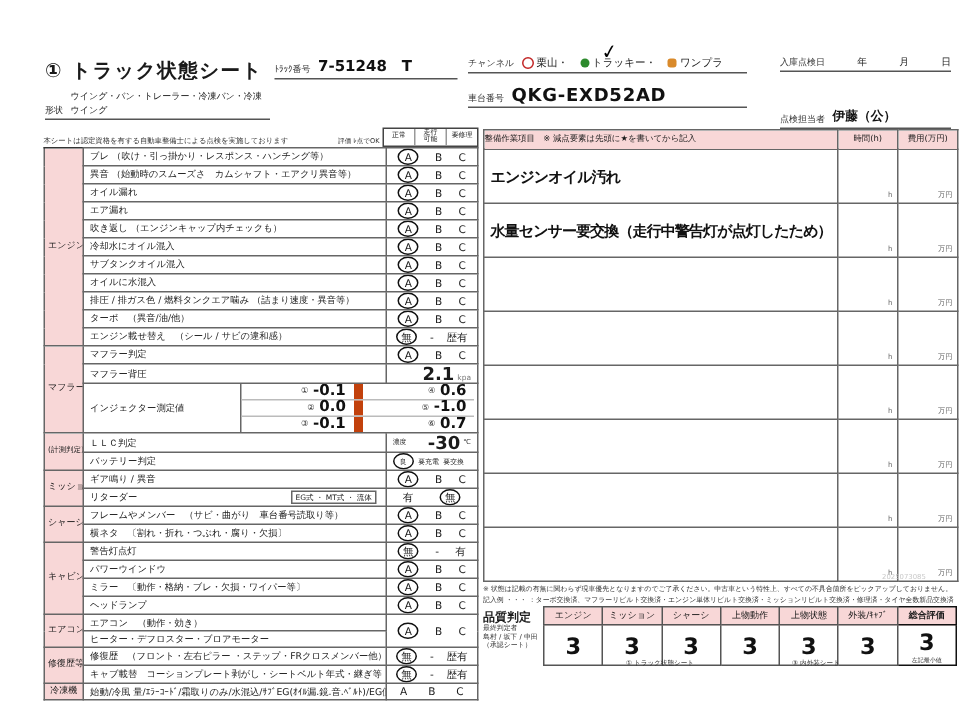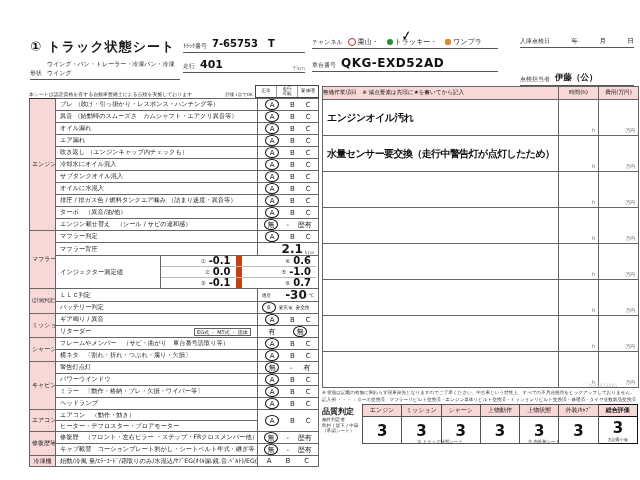--- a/index.html
+++ b/index.html
@@ -78,21 +78,21 @@
 </style>
 </head>
 <body>
 
 <div class="page">
 
   <div class="abs title" style="left:30px;top:38px;">① トラック状態シート</div>
 
   <div class="abs fld" style="left:183px;top:37px;width:122px;">
     <span class="fldlab">ﾄﾗｯｸ番号</span>
-    <span class="hand" style="font-size:10px;">7-65753　T</span>
+    <span class="hand" style="font-size:10px;">7-51248　T</span>
   </div>
 
   <div class="abs fld" style="left:312px;top:37px;width:186px;">
     <span class="fldlab">チャンネル</span>
     <span class="chan" id="chan-opts">
         <span class="chanopt">
           <span class="ico red"></span>
           <span>栗山・</span>
         </span>
         <span class="chanopt">
@@ -112,25 +112,20 @@
     <span style="font-size:6.5px;">年</span>
     <span style="font-size:6.5px;">月</span>
     <span style="font-size:6.5px;">日</span>
   </div>
 
   <div class="abs fld" style="left:30px;top:60px;width:150px;">
     <span class="fldlab">形状</span>
     <span style="font-size:6px;">ウイング・バン・トレーラー・冷凍バン・冷凍ウイング</span>
   </div>
 
-  <div class="abs fld" style="left:183px;top:58px;width:122px;">
-    <span class="fldlab">走行</span>
-    <span class="hand" style="font-size:11px;">401</span>
-    <span class="unit" style="margin-left:auto;">千km</span>
-  </div>
 
   <div class="abs fld" style="left:312px;top:56px;width:186px;">
     <span class="fldlab">車台番号</span>
     <span class="hand" style="font-size:12px;letter-spacing:0.5px;">QKG-EXD52AD</span>
   </div>
 
   <div class="abs fld" style="left:520px;top:72px;width:114px;">
     <span class="fldlab">点検担当者</span>
     <span class="hand" style="font-size:8.5px;">伊藤（公）</span>
   </div>

